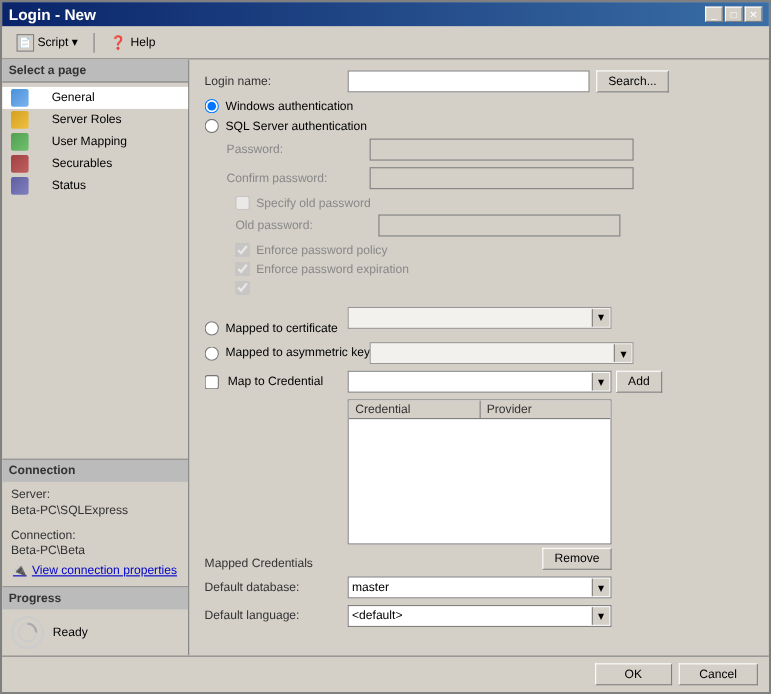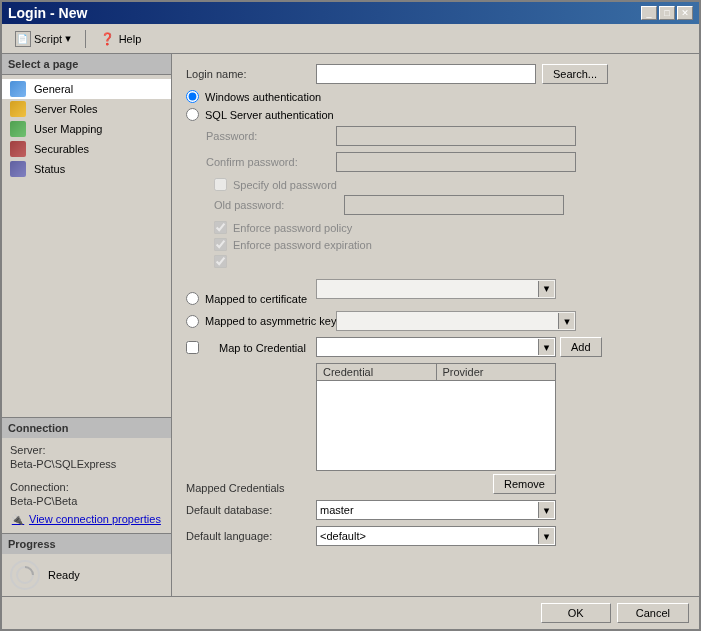--- a/index.html
+++ b/index.html
@@ -18,21 +18,21 @@
     .toolbar-btn { display: flex; align-items: center; gap: 3px; padding: 2px 6px; background: #d4d0c8; border: 1px solid transparent; cursor: pointer; height: 22px; }
     .toolbar-sep { width: 1px; height: 18px; background: #808080; margin: 0 3px; }
 
     
     .main-content { display: flex; flex: 1; overflow: hidden; }
 
     
     .left-panel { width: 170px; background: #d4d0c8; border-right: 1px solid #808080; display: flex; flex-direction: column; flex-shrink: 0; }
     .left-panel-header { background: #bbb; padding: 4px 6px; font-weight: bold; color: #333; border-bottom: 1px solid #808080; }
     .nav-items { padding: 4px 0; }
-    .nav-item { display: flex; align-items: center; gap: 8px; padding: 2px 8px; cursor: pointer; }
+    .nav-item { display: flex; align-items: center; gap: 21px; padding: 2px 8px; cursor: pointer; }
     .nav-item.active { background: white; }
     .nav-icon { width: 16px; height: 16px; display: flex; align-items: center; justify-content: center; flex-shrink: 0; }
 
     
     .connection-section { border-top: 1px solid #808080; }
     .section-header { background: #bbb; padding: 4px 6px; font-weight: bold; color: #333; }
     .section-content { padding: 6px 8px; }
     .section-content p { margin-bottom: 2px; color: #333; }
     .link-text { color: #0000cc; text-decoration: underline; cursor: pointer; display: flex; align-items: center; gap: 3px; margin-top: 4px; }
 
@@ -60,30 +60,30 @@
     .checkbox-row input[type=checkbox] { margin: 0; }
     .checkbox-label-disabled { color: #888; }
 
     .indented { padding-left: 20px; }
 
     .dropdown-wrapper { position: relative; display: inline-block; }
     .form-select { height: 20px; border: 1px solid #808080; background: white; padding: 1px 20px 1px 3px; font-size: 11px; width: 240px; appearance: none; -webkit-appearance: none; }
     .dropdown-arrow { position: absolute; right: 2px; top: 50%; transform: translateY(-50%); width: 16px; height: 16px; background: #d4d0c8; border-left: 1px solid #808080; display: flex; align-items: center; justify-content: center; pointer-events: none; }
 
     
-    .credentials-table { border: 1px solid #808080; background: white; width: 240px; height: 108px; overflow: hidden; }
+    .credentials-table { border: 1px solid #808080; background: white; width: 240px; height: 132px; overflow: hidden; }
     .credentials-header { display: flex; background: #d4d0c8; border-bottom: 1px solid #808080; }
     .cred-col { padding: 2px 6px; border-right: 1px solid #808080; flex: 1; color: #333; }
 
     
     .bottom-bar { border-top: 1px solid #808080; padding: 6px 10px; display: flex; justify-content: flex-end; gap: 6px; background: #d4d0c8; flex-shrink: 0; }
     .btn { padding: 3px 18px; border: 1px solid #808080; border-top-color: #fff; border-left-color: #fff; background: #d4d0c8; cursor: pointer; min-width: 70px; text-align: center; font-size: 11px; }
 
     .add-btn { height: 20px; padding: 1px 10px; border: 1px solid #808080; border-top-color: #fff; border-left-color: #fff; background: #d4d0c8; cursor: pointer; font-size: 11px; margin-left: 4px; }
-    .map-credential-label { display: flex; align-items: flex-end; gap: 20px; min-width: 130px; }
+    .map-credential-label { display: flex; align-items: center; gap: 8px; min-width: 130px; }
 
     
     .icon-general { background: linear-gradient(135deg, #4a90d9, #7ab4f0); border-radius: 2px; }
     .icon-server-roles { background: linear-gradient(135deg, #d4a020, #f0c040); border-radius: 2px; }
     .icon-user-mapping { background: linear-gradient(135deg, #50a050, #70c070); border-radius: 2px; }
     .icon-securables { background: linear-gradient(135deg, #a04040, #c06060); border-radius: 2px; }
     .icon-status { background: linear-gradient(135deg, #6060a0, #8080c0); border-radius: 2px; }
   </style>
 </head>
 <body>

